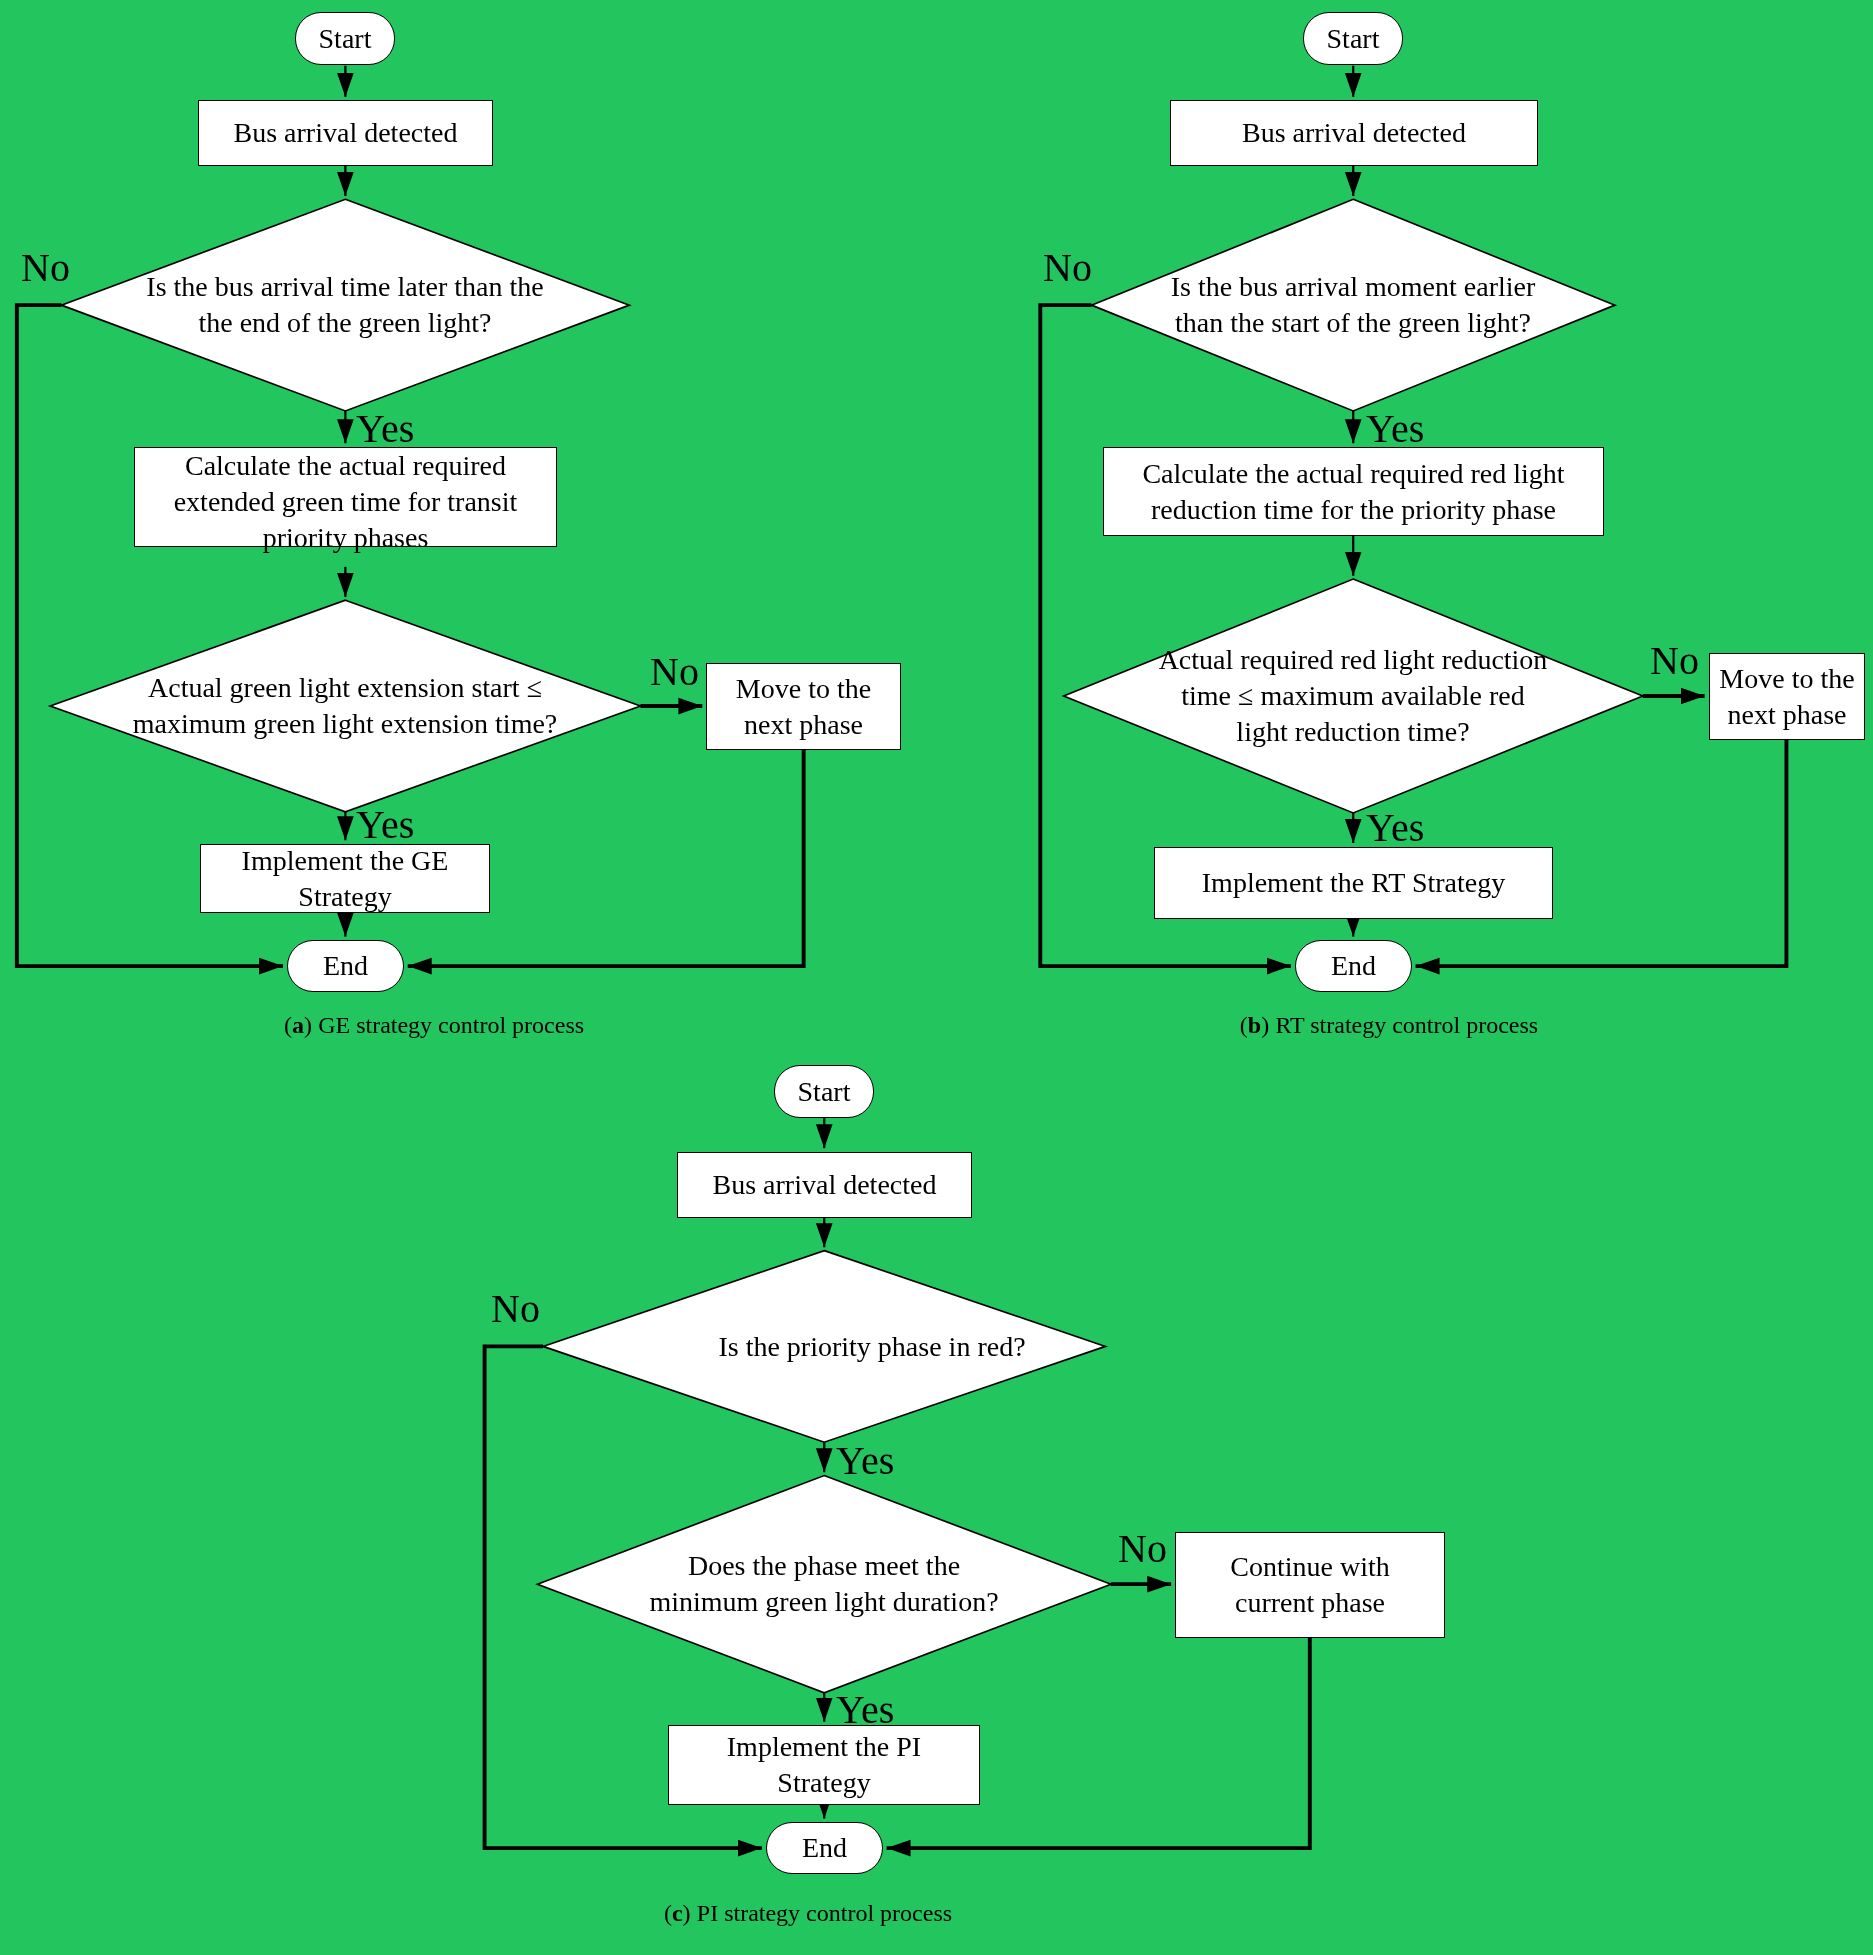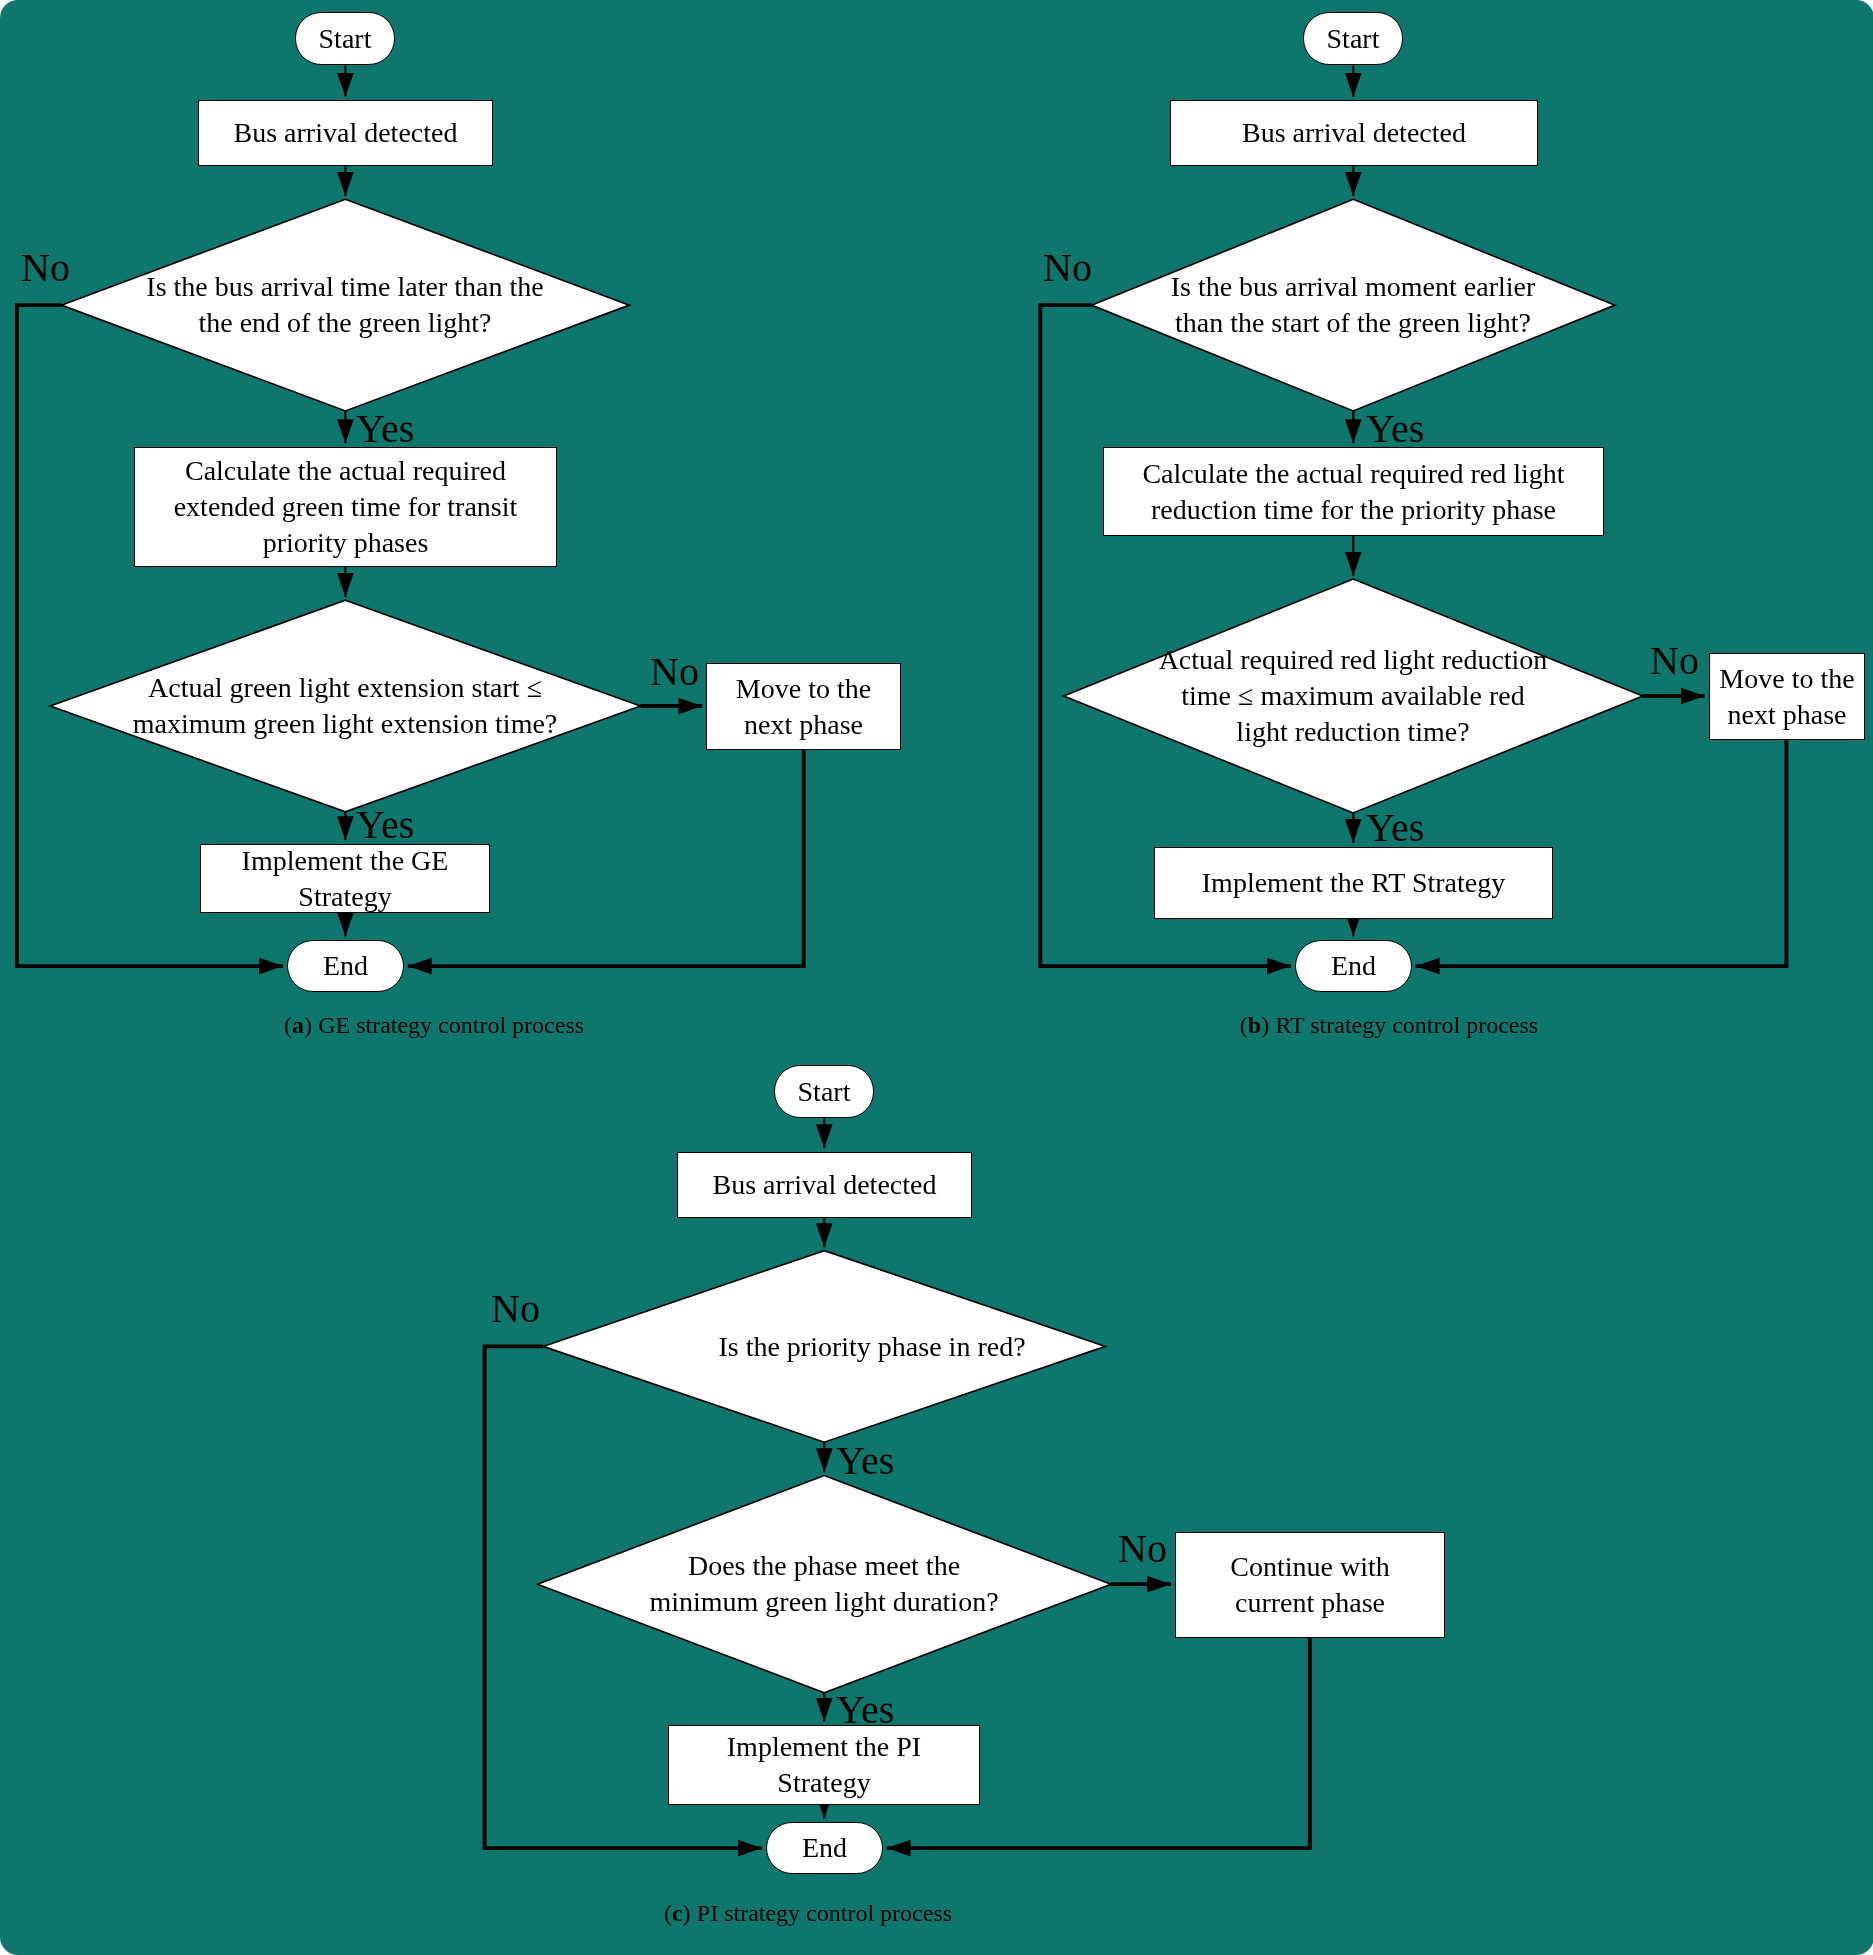--- a/index.html
+++ b/index.html
@@ -1,23 +1,22 @@
 <!DOCTYPE html>
 <html style="font-size:9px"><head>
 <meta charset="utf-8">
 <style>
   html,body{margin:0;padding:0;background:#fff;}
   .stage{
     position:relative;
     width:1874px;height:1955px;
-    background:#0f766e;
+    background:#22c55e;
     font-family:"Liberation Serif","DejaVu Serif",serif;
     color:#000;
     overflow:hidden;
-    border-radius:18px;
   }
   .layer{position:absolute;left:0;top:0;width:100%;height:100%;}
   .node{
     position:absolute;
     box-sizing:border-box;
     border:1.7px solid #000;
     background:#fff;
     display:flex;flex-direction:column;
     align-items:center;justify-content:center;
     text-align:center;
@@ -108,21 +107,21 @@
 
   <div class="node" style="left:198px;top:100px;width:295px;height:66px;">
     <span>Bus arrival detected</span>
   </div>
 
   <div class="dtext" style="left:345px;top:305px;">
     <div>Is the bus arrival time later than the</div>
     <div>the end of the green light?</div>
   </div>
 
-  <div class="node" style="left:134px;top:447px;width:423px;height:120px;">
+  <div class="node" style="left:134px;top:447px;width:423px;height:100px;justify-content:space-between;">
     <span>Calculate the actual required</span>
     <span>extended green time for transit</span>
     <span>priority phases</span>
   </div>
 
   <div class="dtext" style="left:345px;top:706px;">
     <div>Actual green light extension start ≤</div>
     <div>maximum green light extension time?</div>
   </div>
 

